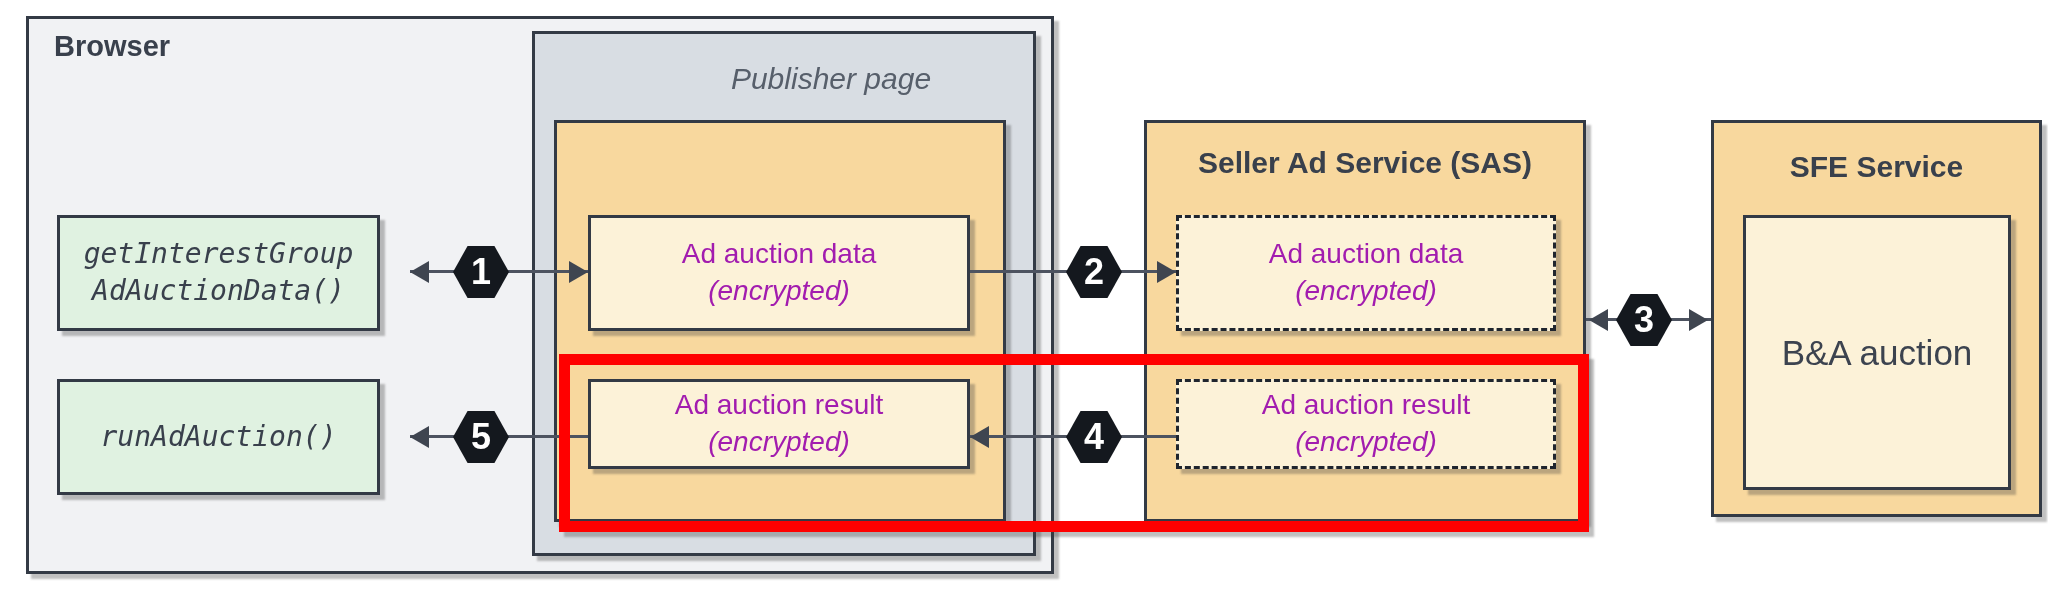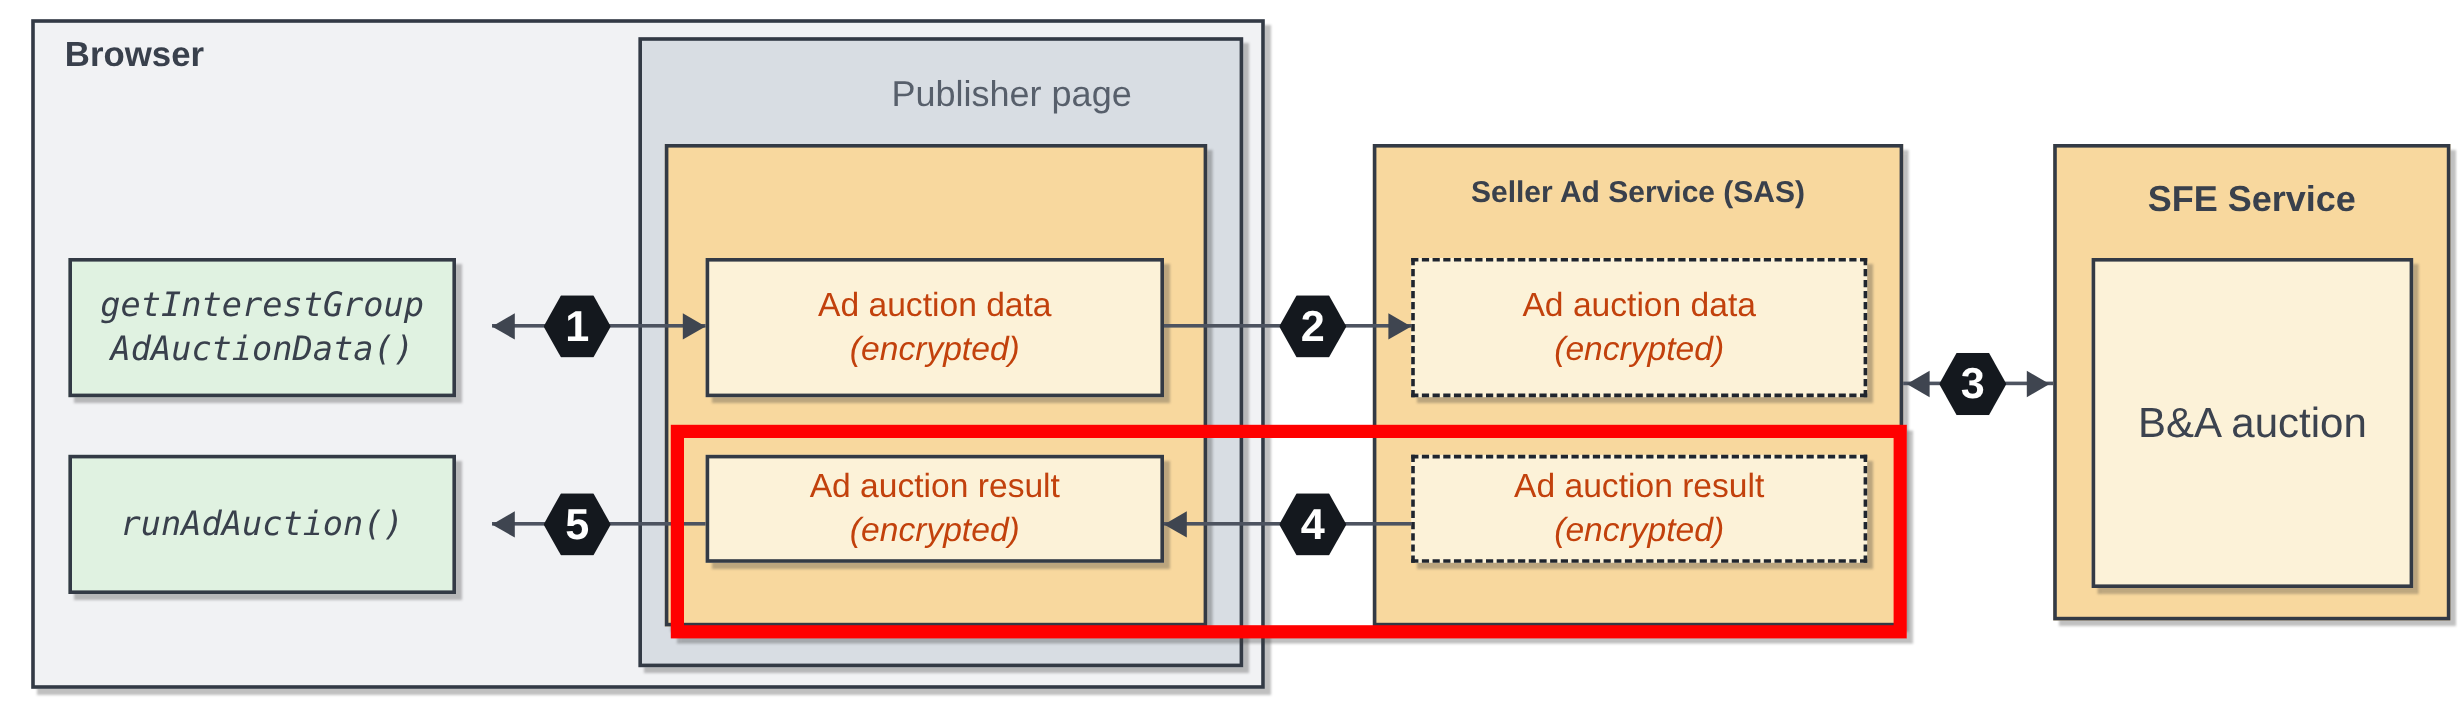--- a/index.html
+++ b/index.html
@@ -9,36 +9,36 @@
     margin-left:16px;
   }
   .abs{position:absolute;box-sizing:border-box;}
   .shadow{box-shadow:5px 5px 2px rgba(60,60,60,0.32);}
   .box{border:3px solid #333a45;}
 
   
   .browser{left:10px;top:16px;width:1028px;height:558px;background:#f1f2f4;}
   .browser-title{left:38px;top:30px;font-size:29px;font-weight:bold;color:#39404c;}
   .publisher{left:516px;top:31px;width:504px;height:525px;background:#d8dde3;}
-  .publisher-title{left:528px;top:62px;width:598px;text-align:center;font-size:30px;color:#575f6b;}
+  .publisher-title{left:516px;top:62px;width:598px;text-align:center;font-size:30px;color:#575f6b;font-style:italic;}
   .seller-js{left:538px;top:120px;width:452px;height:402px;background:#f8d89e;}
   .seller-js-title{left:538px;top:150px;width:452px;text-align:center;font-size:30px;font-weight:bold;color:#39404c;}
   .sas{left:1128px;top:120px;width:442px;height:402px;background:#f8d89e;}
-  .sas-title{left:1128px;top:146px;width:442px;text-align:center;font-size:25px;font-weight:bold;color:#39404c;}
+  .sas-title{left:1128px;top:146px;width:442px;text-align:center;font-size:30px;font-weight:bold;color:#39404c;}
   .sfe{left:1695px;top:120px;width:331px;height:397px;background:#f8d89e;}
   .sfe-title{left:1695px;top:150px;width:331px;text-align:center;font-size:30px;font-weight:bold;color:#39404c;}
 
   
   .green-box{left:41px;width:323px;height:116px;background:#e0f2e1;display:flex;align-items:center;justify-content:center;}
   .green-1{top:215px;}
   .green-2{top:379px;}
   .code{font-family:"DejaVu Sans Mono",monospace;font-style:italic;font-size:28px;color:#39404c;
         white-space:pre-line;text-align:center;line-height:1.32;}
   .cream{background:#fcf2d8;display:flex;flex-direction:column;align-items:center;justify-content:center;
-         color:#c2410c;font-size:28px;line-height:1.32;}
+         color:#a21caf;font-size:28px;line-height:1.32;}
   .cream .l2{font-style:italic;}
   .js-inner{left:572px;width:382px;}
   .sas-inner{left:1160px;width:380px;border:3px dashed #1f252e;}
   .row1{top:215px;height:116px;}
   .row2{top:379px;height:90px;}
   .ba-box{left:1727px;top:215px;width:268px;height:275px;background:#fcf2d8;border:3px solid #333a45;
           display:flex;align-items:center;justify-content:center;font-size:35px;color:#3c434f;}
 
   
   .line{height:3px;background:#4d5360;}

